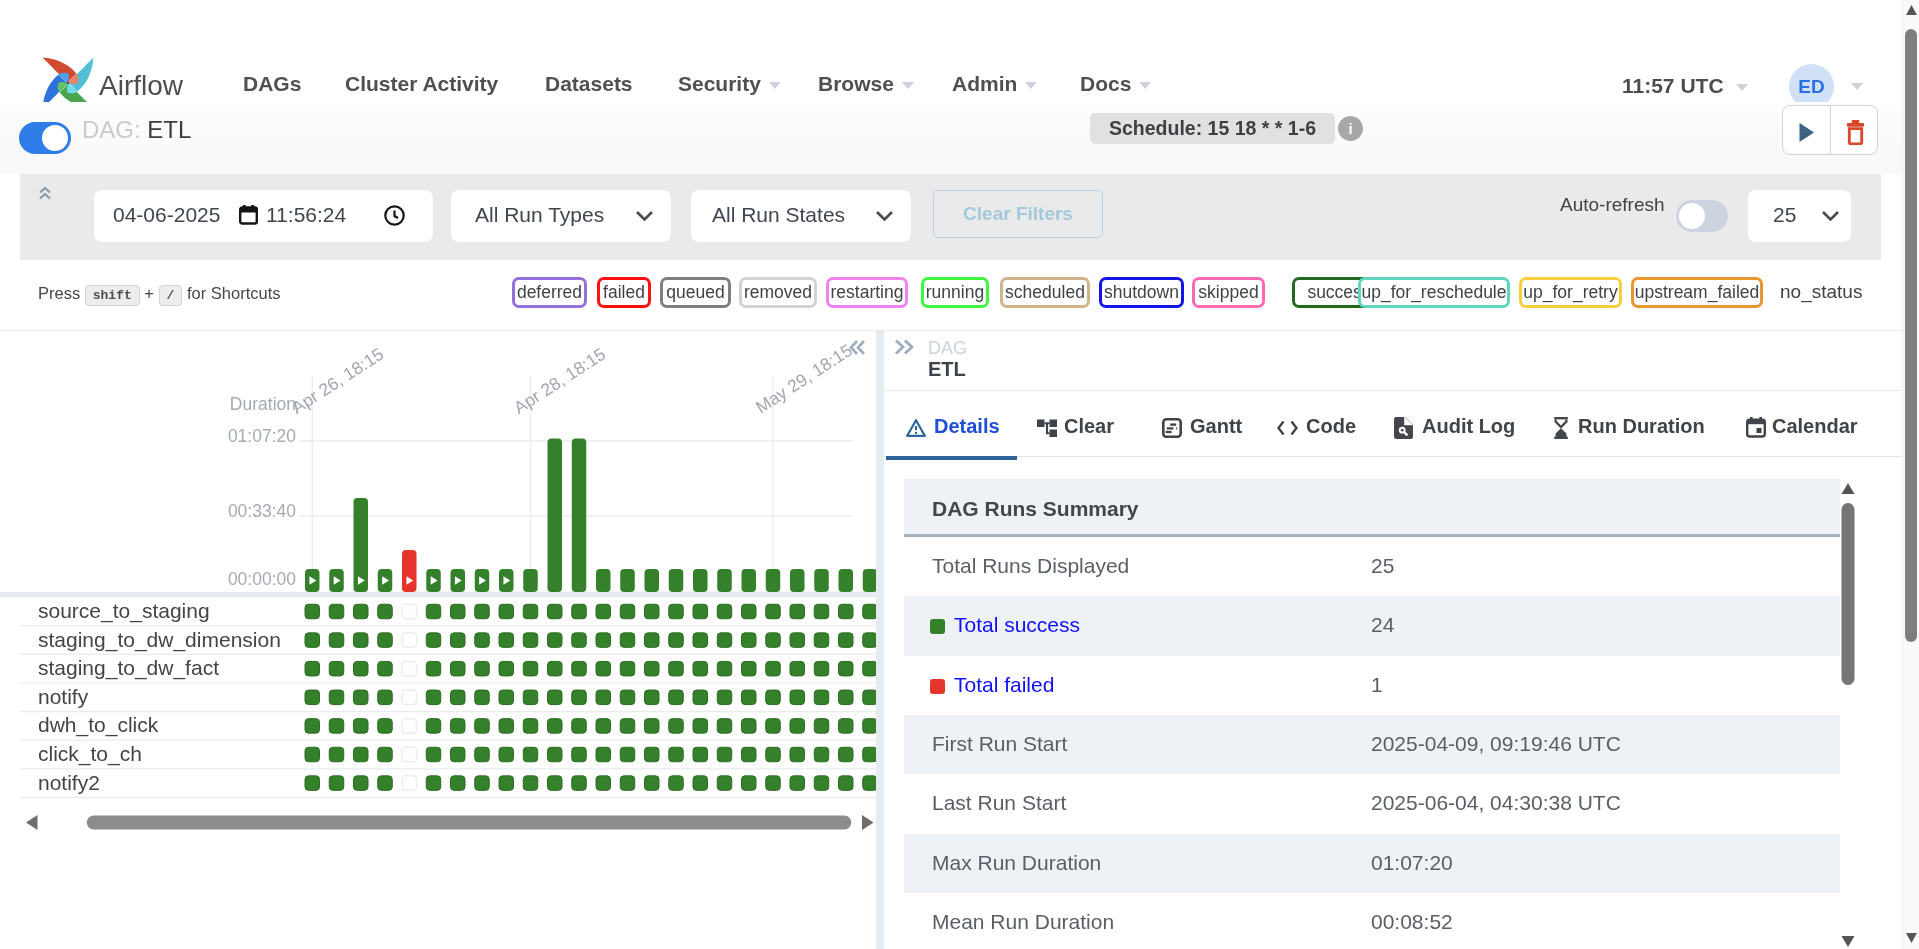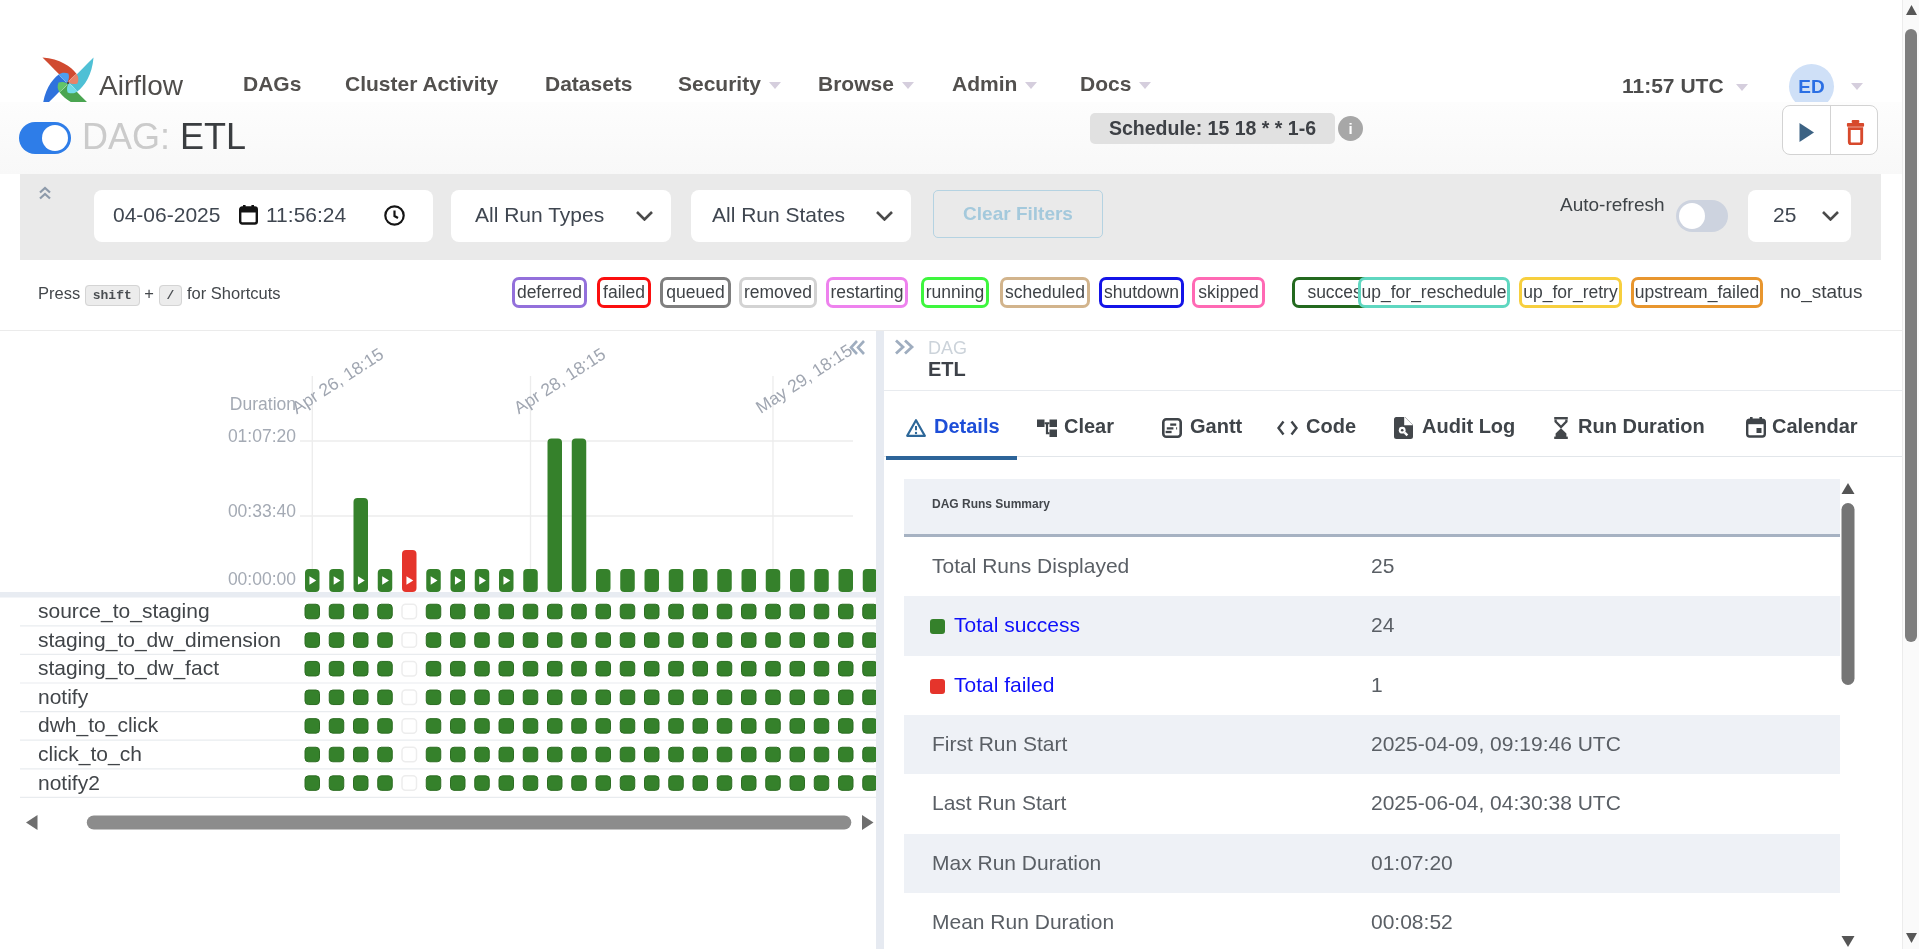--- a/index.html
+++ b/index.html
@@ -84,21 +84,21 @@
   <div class="navlink" style="left:1622px;top:42px;font-size:21px;color:#4c4c4c;">11:57 UTC<span class="caret" style="margin-left:12px"></span></div>
   <div class="a" style="left:1789px;top:32px;width:45px;height:45px;border-radius:50%;background:#cfe0f7;
     text-align:center;line-height:45px;font-size:19px;font-weight:bold;color:#2b6fe4;">ED</div>
   <span class="caret a" style="left:1843px;top:51px"></span>
 </div>
 
 <div id="titlerow">
   <div class="a" style="left:19px;top:20px;width:52px;height:32px;border-radius:16px;background:#2e7de8;">
     <div class="a" style="right:3px;top:3px;width:26px;height:26px;border-radius:50%;background:#fff;"></div>
   </div>
-  <div class="a" style="left:82px;top:14px;font-size:36px;color:#cbcbcb;">DAG: <span style="color:#3a3d40">ETL</span></div>
+  <div class="a" style="left:82px;top:14px;font-size:24px;color:#cbcbcb;">DAG: <span style="color:#3a3d40">ETL</span></div>
   <div class="badge" style="left:1090px;">Schedule: 15 18 * * 1-6</div>
   <div class="a" style="left:1338px;top:115px;width:25px;height:25px;border-radius:50%;background:#a7a7a7;
     color:#fff;font-size:15px;font-weight:bold;text-align:center;line-height:25px;top:14px;">i</div>
   <div class="a" style="left:1782px;top:3px;width:96px;height:50px;border:1px solid #d3d3d3;border-radius:8px;background:#fff;">
     <div class="a" style="left:47px;top:0;width:1px;height:48px;background:#d3d3d3;"></div>
     <svg class="a" style="left:15px;top:17px" width="17" height="19" viewBox="0 0 17 19">
         <path d="M1.5 0 L16 9.5 L1.5 19 Z" fill="#3c6283"></path>
       </svg>
     <svg class="a" style="left:62px;top:14px" width="21" height="25" viewBox="0 0 22 26">
       <rect x="2" y="3" width="18" height="4" rx="1" fill="#d7492c"></rect>
@@ -461,21 +461,21 @@
 <div class="tabtxt" style="left:1578px">Run Duration</div>
 <svg class="a" style="left:1746px;top:86px" width="20" height="21" viewBox="0 0 20 21">
       <rect x="1.2" y="2.7" width="17.6" height="16.8" rx="2.5" fill="none" stroke="#3f4449" stroke-width="2.4"></rect>
       <rect x="1.2" y="2.7" width="17.6" height="4.5" fill="#3f4449"></rect>
       <rect x="4" y="0" width="2.6" height="4" fill="#3f4449"></rect>
       <rect x="13.4" y="0" width="2.6" height="4" fill="#3f4449"></rect>
       <rect x="10.5" y="11" width="5" height="5" fill="#3f4449"></rect>
     </svg>
 <div class="tabtxt" style="left:1772px">Calendar</div>
 <div class="a" style="left:904px;top:148px;width:936px;height:55px;background:#eef1f6;">
-      <div class="a" style="left:28px;top:18px;font-size:12px;font-weight:bold;color:#43474c;">DAG Runs Summary</div>
+      <div class="a" style="left:28px;top:18px;font-size:21px;font-weight:bold;color:#43474c;">DAG Runs Summary</div>
     </div>
 <div class="a" style="left:904px;top:203px;width:936px;height:2.5px;background:#a6b2c2;"></div>
 <div class="trow" style="top:206.0px;background:#fff;height:59.3px">
       <div class="lbl">Total Runs Displayed</div>
       <div class="val">25</div>
     </div>
 <div class="trow" style="top:265.3px;background:#eef1f6;height:59.3px">
       <div class="sq" style="background:#35812b;top:23px"></div>
       <div class="lbl link" style="left:50px">Total success</div>
       <div class="val">24</div>

